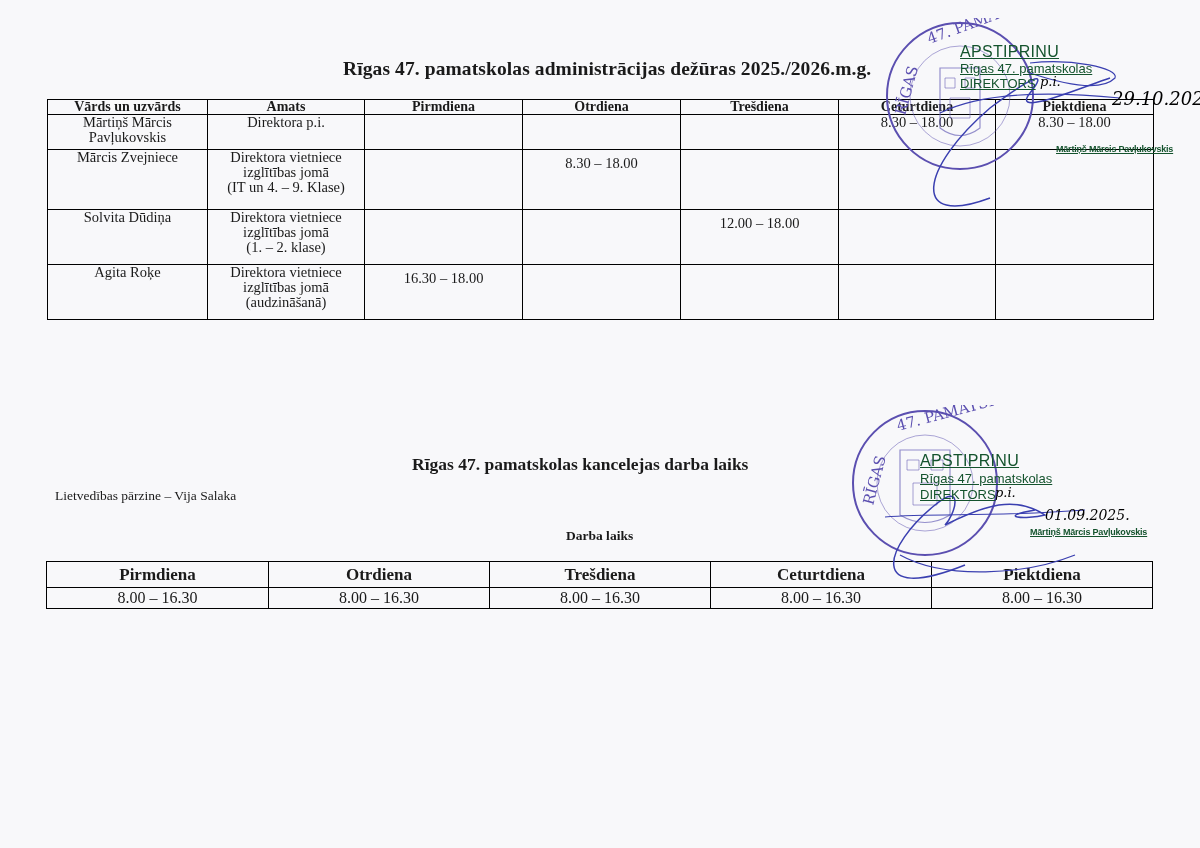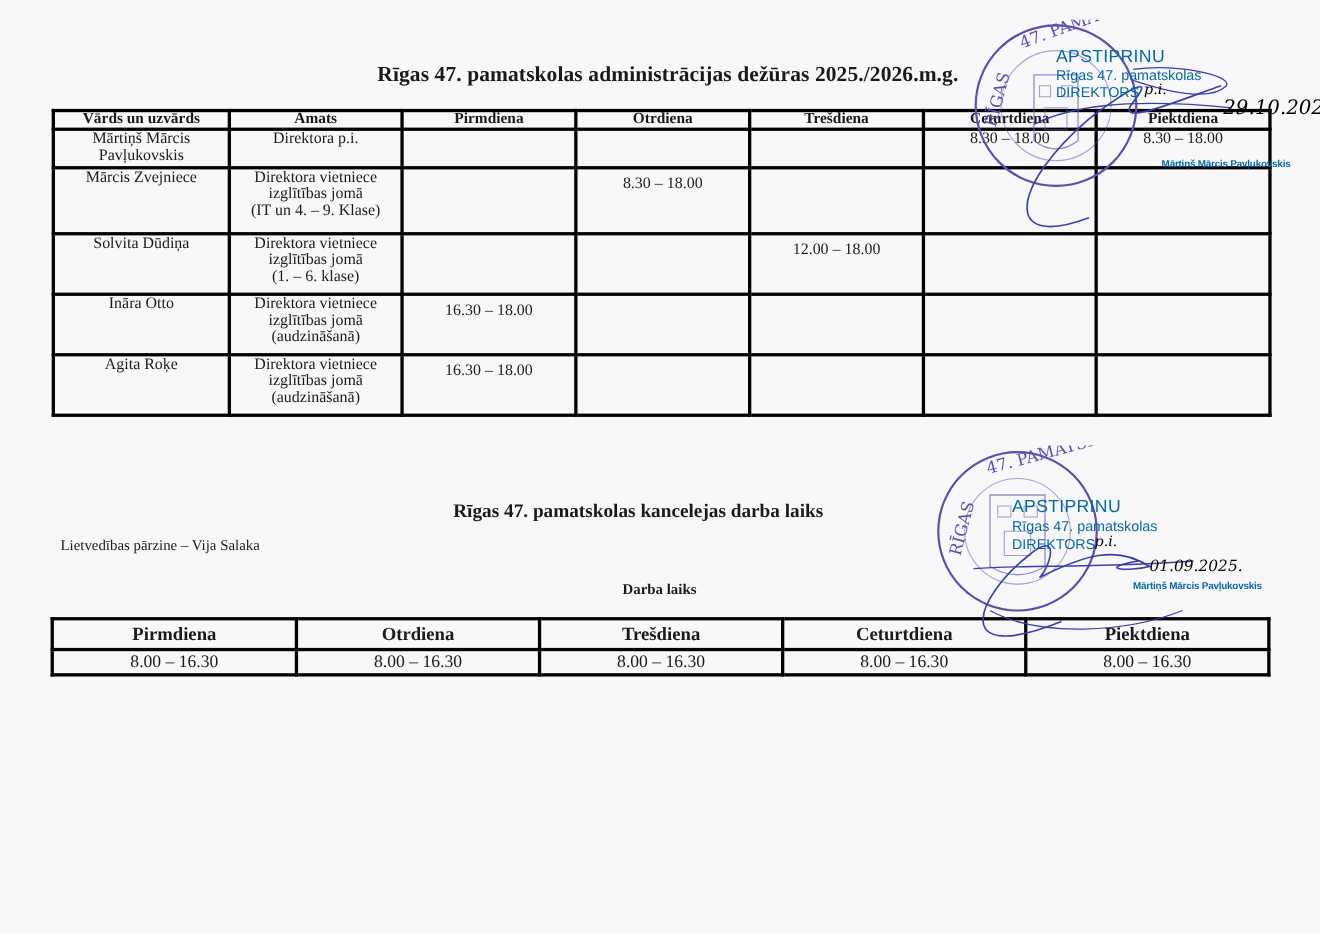--- a/index.html
+++ b/index.html
@@ -5,38 +5,38 @@
   html, body { margin: 0; padding: 0; }
   body {
     width: 1200px; height: 848px; position: relative; overflow: hidden;
     background: #f7f7f9;
     font-family: "Liberation Serif", "DejaVu Serif", serif;
     color: #1a1a1a;
   }
   .page { position: absolute; left: 0; top: 0; width: 1200px; height: 848px; background: #f8f8fa; }
   .title1 { position: absolute; left: 343px; top: 58px; font-size: 19.5px; font-weight: bold; letter-spacing: 0.1px; }
   table { border-collapse: collapse; position: absolute; table-layout: fixed; }
-  td, th { border: 3px solid #000000; padding: 0; text-align: center; vertical-align: top; font-size: 14.5px; line-height: 15px; font-weight: normal; margin-top: 44px; }
+  td, th { border: 1px solid #000000; padding: 0; text-align: center; vertical-align: top; font-size: 14.5px; line-height: 15px; font-weight: normal; margin-top: 44px; }
   th { font-weight: bold; font-size: 14px; line-height: 14px; }
   #t1 { left: 47px; top: 99px; width: 1106px; }
   #t1 thead tr { height: 15px; }
   #t1 .r1 { height: 35px; }
   #t1 .r3 { height: 60px; }
   #t1 .r2 { height: 55px; }
   #t1 td.time { padding-top: 4px; line-height: 18px; }
   #t1 td.name { padding-top: 0px; }
   .title2 { position: absolute; left: 412px; top: 454px; font-size: 17.5px; font-weight: bold; }
   .clerk { position: absolute; left: 55px; top: 488px; font-size: 13.5px; }
   .subtitle { position: absolute; left: 566px; top: 528px; font-size: 13.5px; font-weight: bold; }
   #t2 { left: 46px; top: 561px; width: 1106px; }
   #t2 th { font-size: 17px; line-height: 25px; height: 25px; }
   #t2 td { font-size: 16px; line-height: 20px; height: 20px; }
   #t2 td.lunch { font-size: 15px; line-height: 23px; height: 23px; }
   .stamp { position: absolute; pointer-events: none; }
-  .stamp-text { position: absolute; font-family: "Liberation Sans", "DejaVu Sans", sans-serif; color: #0369a1; }
+  .stamp-text { position: absolute; font-family: "Liberation Sans", "DejaVu Sans", sans-serif; color: #14532d; text-decoration: underline; }
   .stamp-text.big { font-size: 16px; letter-spacing: 0.3px; }
   .stamp-text.med { font-size: 13px; text-align: center; }
   .stamp-text.small { font-size: 9px; font-weight: bold; letter-spacing: -0.2px; }
   .hand { position: absolute; font-family: "DejaVu Serif", serif; font-style: italic; color: #000000; font-size: 13px; }
 </style>
 </head>
 <body>
 
 <div class="page">
 
@@ -89,38 +89,25 @@
         <td class="time">8.30 – 18.00</td>
         <td class="time"></td>
         <td class="time"></td>
         <td class="time"></td>
       </tr>
       <tr class="r2">
         <td class="name">Solvita Dūdiņa</td>
         <td>
           <div>Direktora vietniece</div>
           <div>izglītības jomā</div>
-          <div>(1. – 6. klase)</div>
+          <div>(1. – 2. klase)</div>
         </td>
         <td class="time"></td>
         <td class="time"></td>
         <td class="time">12.00 – 18.00</td>
-        <td class="time"></td>
-        <td class="time"></td>
-      </tr>
-      <tr class="r2">
-        <td class="name">Ināra Otto</td>
-        <td>
-          <div>Direktora vietniece</div>
-          <div>izglītības jomā</div>
-          <div>(audzināšanā)</div>
-        </td>
-        <td class="time">16.30 – 18.00</td>
-        <td class="time"></td>
-        <td class="time"></td>
         <td class="time"></td>
         <td class="time"></td>
       </tr>
       <tr class="r2">
         <td class="name">Agita Roķe</td>
         <td>
           <div>Direktora vietniece</div>
           <div>izglītības jomā</div>
           <div>(audzināšanā)</div>
         </td>

